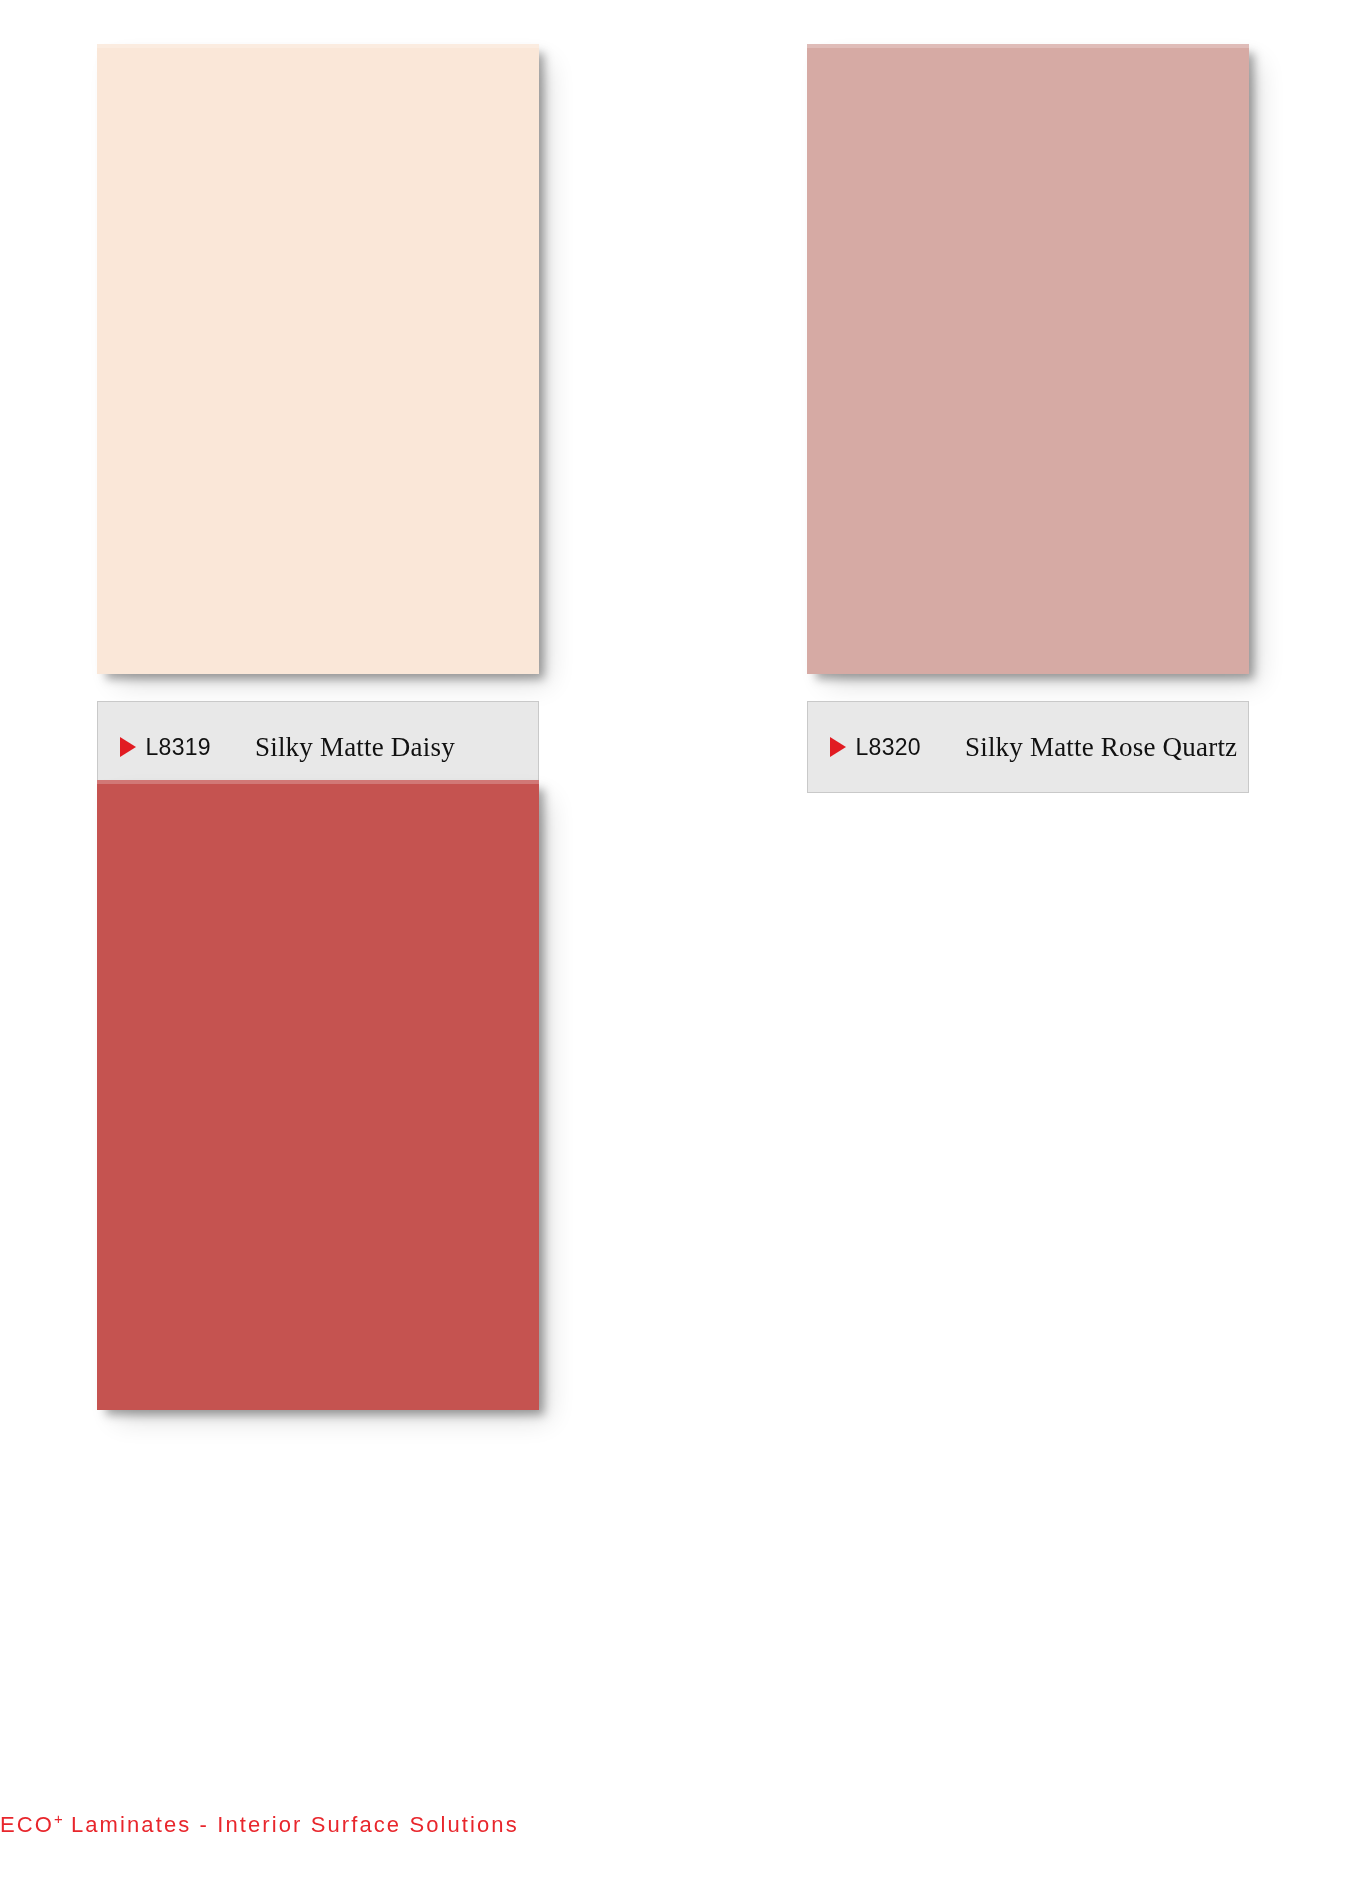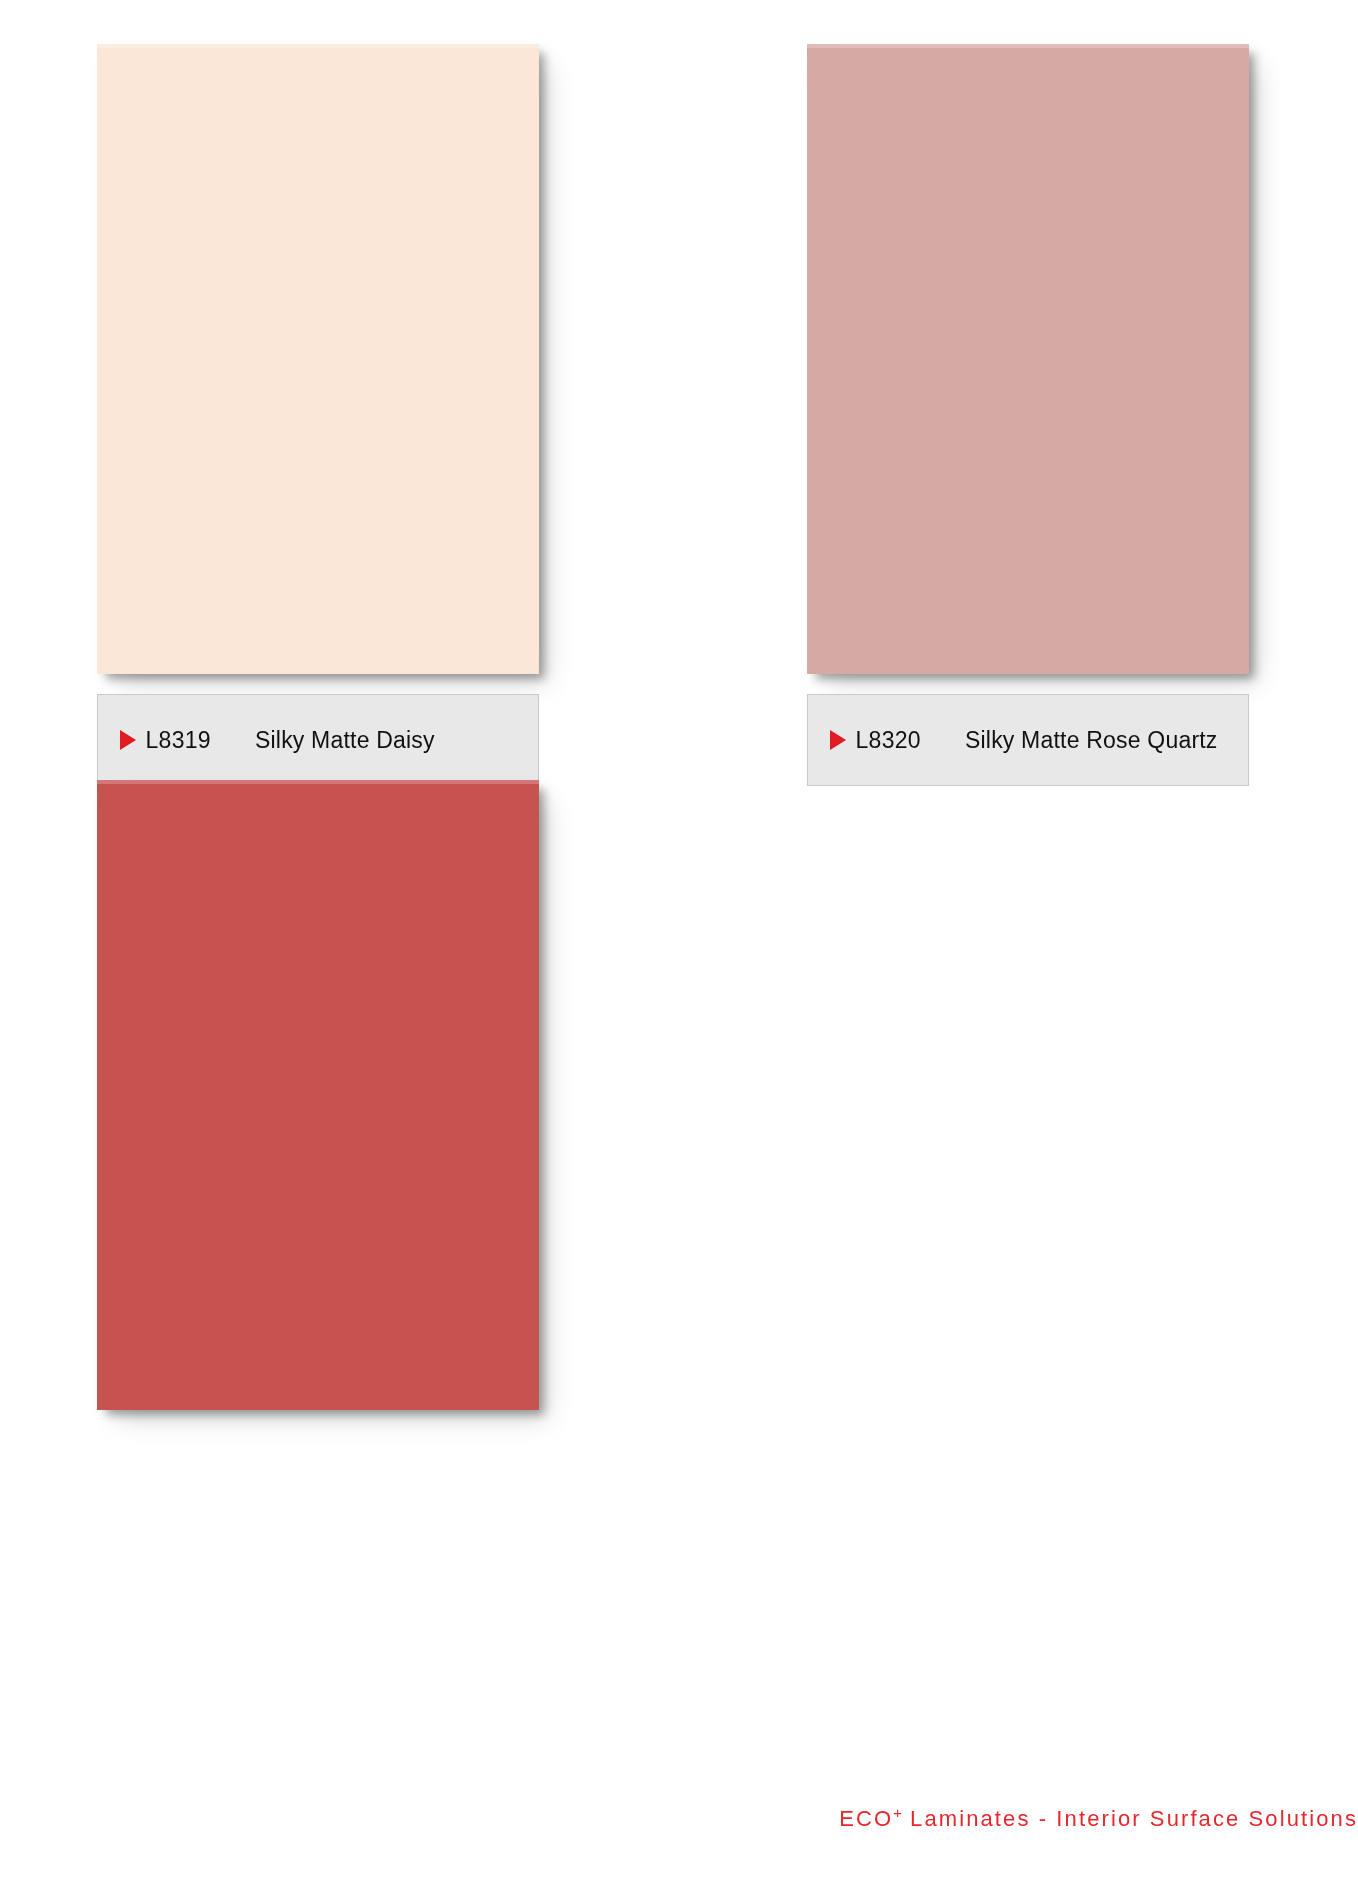--- a/index.html
+++ b/index.html
@@ -69,21 +69,21 @@
     right: 0;
     top: 0;
     height: 4px;
     background: rgba(255,255,255,0.22);
     pointer-events: none;
   }
 
   
   .label-bar {
     position: relative;
-    margin-top: 20px;
+    margin-top: 27px;
     width: 442px;
     height: 92px;
     background: #e8e8e8;
     border: 1px solid #c9c9c9;
     display: flex;
     align-items: center;
     padding-left: 22px;
   }
 
   .tri-icon {
@@ -97,34 +97,35 @@
   }
 
   .code {
     font-size: 23px;
     letter-spacing: 0.3px;
     color: #111111;
     white-space: nowrap;
   }
 
   .pname {
-    font-size: 23px;
+    font-size: 27px;
     letter-spacing: 0.2px;
     color: #111111;
     margin-left: 44px;
     white-space: nowrap;
+    font-family: Liberation Serif, serif;
   }
 
   
   .footer {
     position: absolute;
     left: 0;
     right: 0;
-    bottom: 58px;
-    text-align: right;
+    bottom: 52px;
+    text-align: left;
   }
   .footer-text {
     display: inline-block;
     font-size: 22px;
     color: #e8262c;
     letter-spacing: 2.1px;
     white-space: nowrap;
   }
   .footer-text sup {
     font-size: 0.68em;

